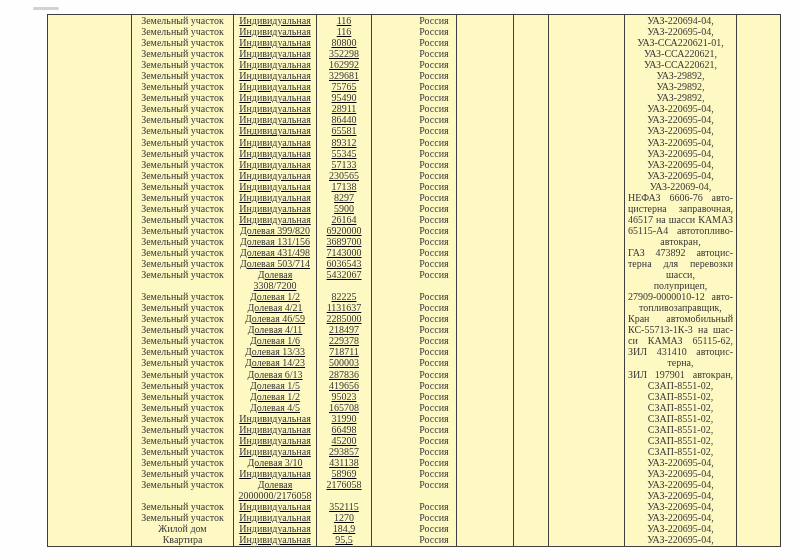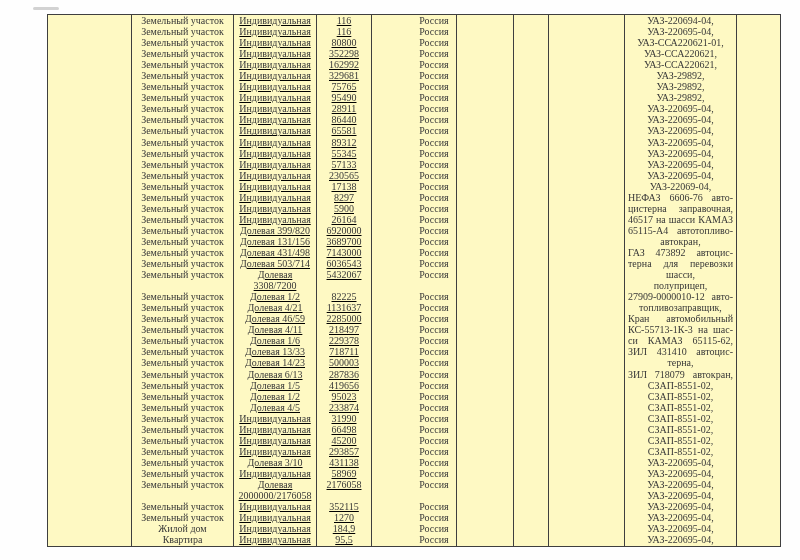--- a/index.html
+++ b/index.html
@@ -191,21 +191,21 @@
         <div class="line">82225</div>
         <div class="line">1131637</div>
         <div class="line">2285000</div>
         <div class="line">218497</div>
         <div class="line">229378</div>
         <div class="line">718711</div>
         <div class="line">500003</div>
         <div class="line">287836</div>
         <div class="line">419656</div>
         <div class="line">95023</div>
-        <div class="line">233874</div>
+        <div class="line">165708</div>
         <div class="line">31990</div>
         <div class="line">66498</div>
         <div class="line">45200</div>
         <div class="line">293857</div>
         <div class="line">431138</div>
         <div class="line">58969</div>
         <div class="line">2176058</div>
         <div class="line"></div>
         <div class="line">352115</div>
         <div class="line">1270</div>
@@ -291,21 +291,21 @@
         <div class="line vline just">терна для перевозки</div>
         <div class="line vline">шасси,</div>
         <div class="line vline">полуприцеп,</div>
         <div class="line vline just">27909-0000010-12 авто-</div>
         <div class="line vline">топливозаправщик,</div>
         <div class="line vline just">Кран автомобильный</div>
         <div class="line vline just">КС-55713-1К-3 на шас-</div>
         <div class="line vline just">си КАМАЗ 65115-62,</div>
         <div class="line vline just">ЗИЛ 431410 автоцис-</div>
         <div class="line vline">терна,</div>
-        <div class="line vline just">ЗИЛ 718079 автокран,</div>
+        <div class="line vline just">ЗИЛ 197901 автокран,</div>
         <div class="line vline">СЗАП-8551-02,</div>
         <div class="line vline">СЗАП-8551-02,</div>
         <div class="line vline">СЗАП-8551-02,</div>
         <div class="line vline">СЗАП-8551-02,</div>
         <div class="line vline">СЗАП-8551-02,</div>
         <div class="line vline">СЗАП-8551-02,</div>
         <div class="line vline">СЗАП-8551-02,</div>
         <div class="line vline">УАЗ-220695-04,</div>
         <div class="line vline">УАЗ-220695-04,</div>
         <div class="line vline">УАЗ-220695-04,</div>

